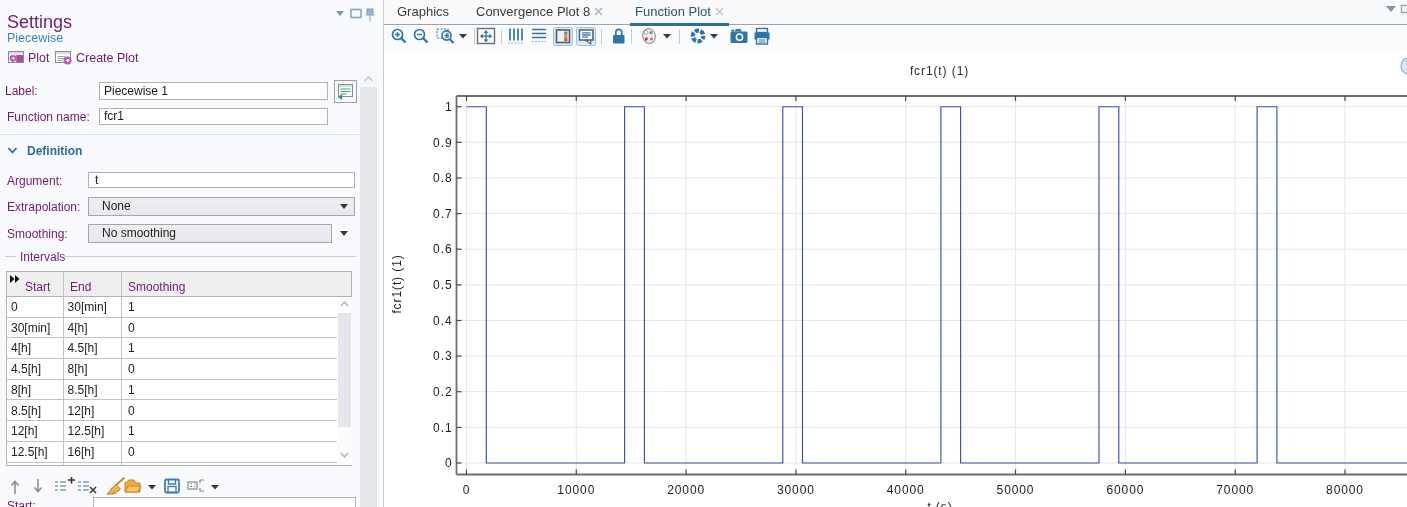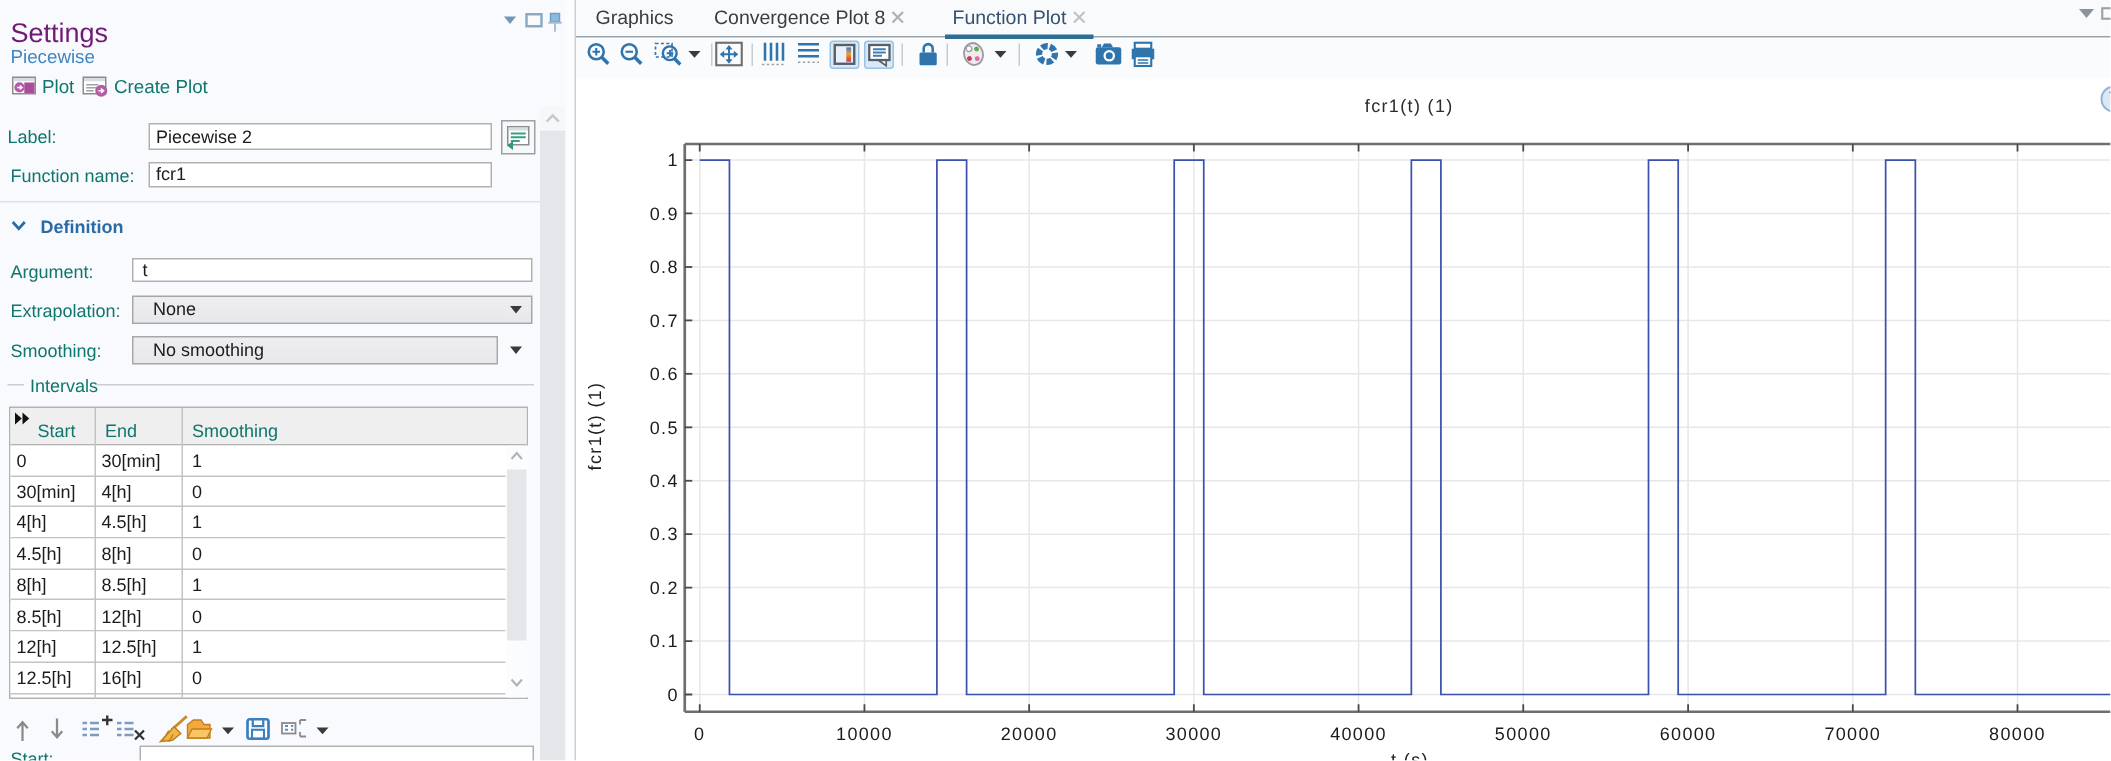--- a/index.html
+++ b/index.html
@@ -1,17 +1,17 @@
 <!DOCTYPE html>
 <html><head><meta charset="utf-8"><style>
 *{margin:0;padding:0;box-sizing:border-box}
 html,body{width:1407px;height:507px;overflow:hidden}
 body{font-family:"Liberation Sans",sans-serif;background:#fff;position:relative}
 .ab{position:absolute}
-.lbl{position:absolute;font-size:12px;color:#0f766e;white-space:nowrap}
+.lbl{position:absolute;font-size:12px;color:#701a75;white-space:nowrap}
 .inp{position:absolute;background:#fff;border:1px solid #b1b1b1;font-size:12px;color:#1c1c1c;padding-left:4px;white-space:nowrap}
 .dd{position:absolute;background:linear-gradient(#eeeef1,#e8e8ec);border:1px solid #a6a6a6;font-size:12px;color:#1c1c1c;white-space:nowrap}
 .dda{position:absolute;width:0;height:0;border-left:4px solid transparent;border-right:4px solid transparent;border-top:5px solid #3a3a3a}
 .tl{font-size:12px;letter-spacing:0.9px;font-family:"Liberation Sans",sans-serif}
 .trow{position:absolute;left:7px;width:330px;height:20.7px;border-bottom:1px solid #c3c3c3;background:#fff}
 .tc{position:absolute;top:3px;font-size:12px;color:#1c1c1c;white-space:nowrap}
 .tabtxt{position:absolute;font-size:13px;color:#3c3c3c;white-space:nowrap}
 svg{position:absolute;overflow:visible}
 #plot{left:384px;top:52px;overflow:hidden}
 </style></head><body>
@@ -32,21 +32,21 @@
 <path d="M3.4,7.3 h3 M5.2,6 l1.5,1.3 l-1.5,1.3" stroke="#fff" stroke-width="1" fill="none"></path>
 <rect x="47.5" y="0.5" width="15" height="11" fill="#fff" stroke="#8c8c8c"></rect>
 <rect x="48" y="1" width="14" height="2.2" fill="#d8dde2"></rect>
 <path d="M49.5,5.5 h8 M49.5,7.5 h8 M49.5,9.5 h5" stroke="#9aa2aa" stroke-width="1"></path>
 <circle cx="59.5" cy="9.5" r="4" fill="#b55ba7"></circle>
 <path d="M57.6,9.5 h3.2 M59.3,8 l1.7,1.5 l-1.7,1.5" stroke="#fff" stroke-width="1.1" fill="none"></path>
 </svg>
 <div class="lbl" style="left:28px;top:51px;font-size:12.5px">Plot</div>
 <div class="lbl" style="left:76px;top:51px;font-size:12.5px">Create Plot</div>
 <div class="lbl" style="left:5px;top:84px">Label:</div>
-<div class="inp" style="left:99px;top:82px;width:229px;height:18px;line-height:16px">Piecewise 2</div>
+<div class="inp" style="left:99px;top:82px;width:229px;height:18px;line-height:16px">Piecewise 1</div>
 <svg class="ab" style="left:334px;top:80px" width="23" height="23" viewBox="0 0 23 23">
 <rect x="0.5" y="0.5" width="22" height="22" fill="#f6f8f9" stroke="#9aa0a6"></rect>
 <rect x="4.5" y="4.5" width="14" height="12" fill="#fff" stroke="#8c8c8c"></rect>
 <rect x="5" y="5" width="13" height="2" fill="#d8dde2"></rect>
 <path d="M6.5,9 h10 M6.5,11.5 h10 M6.5,14 h6" stroke="#3aa184" stroke-width="1.2"></path>
 <path d="M4,17 l4,-3 v6 Z" fill="#2f9678"></path>
 </svg>
 <div class="lbl" style="left:7px;top:110px">Function name:</div>
 <div class="inp" style="left:99px;top:108px;width:229px;height:17px;line-height:15px">fcr1</div>
 <div class="ab" style="left:0;top:134px;width:361px;height:1px;background:#dde2e8"></div>

